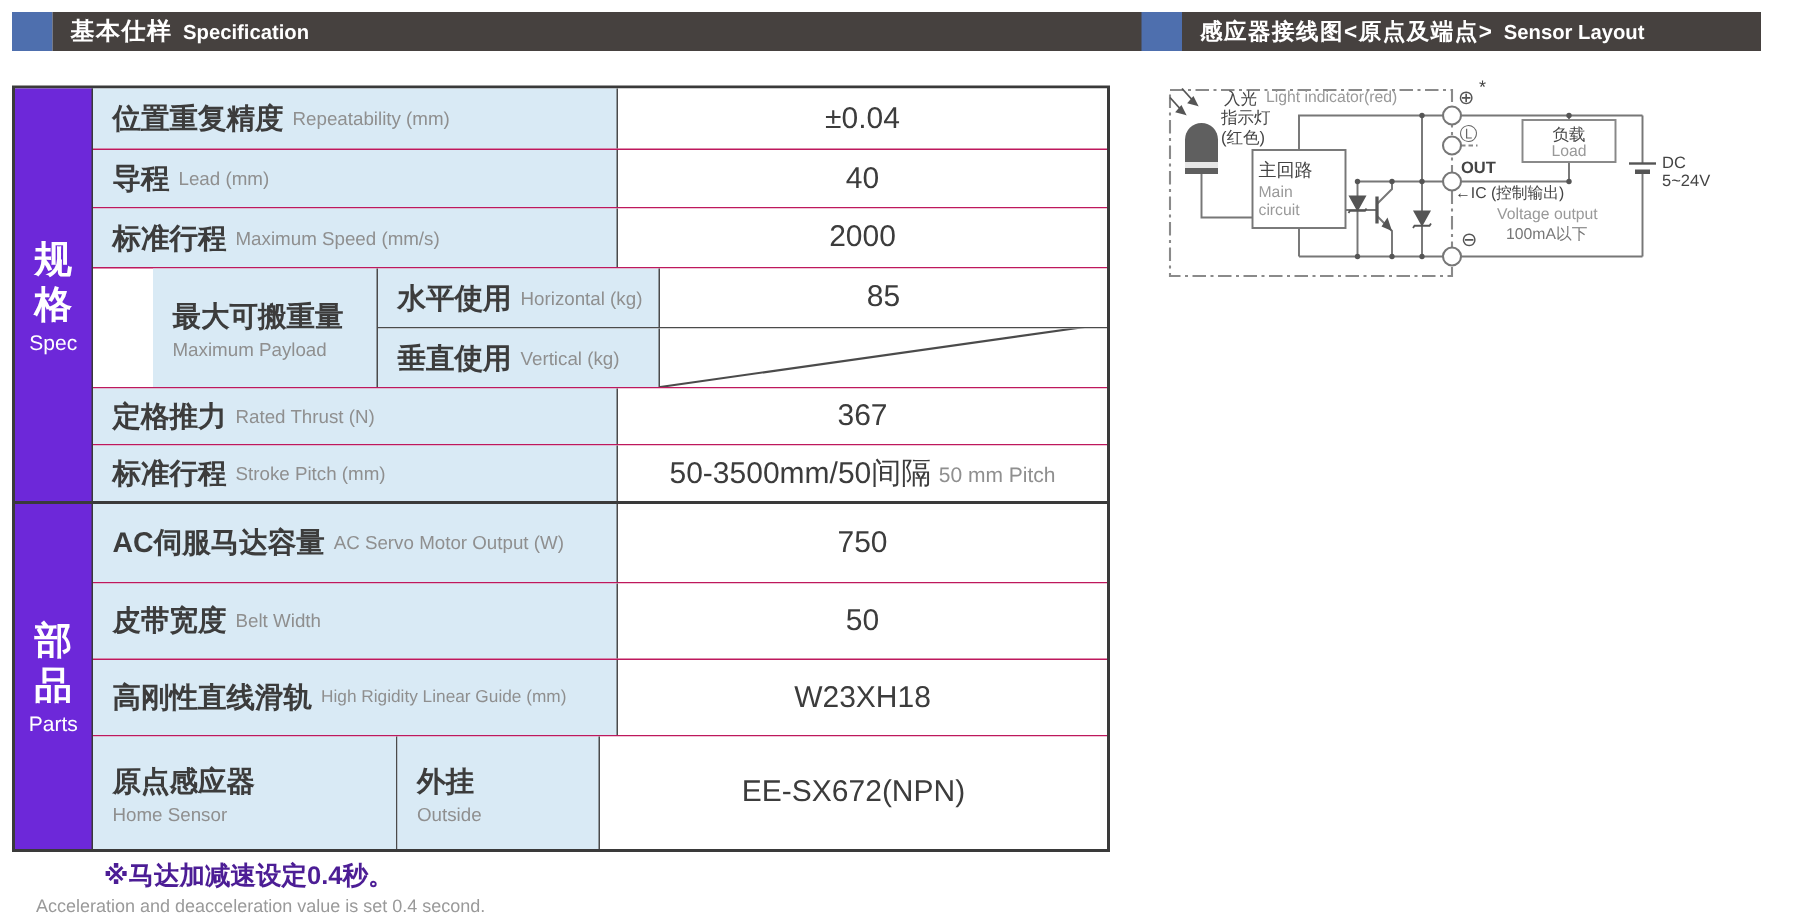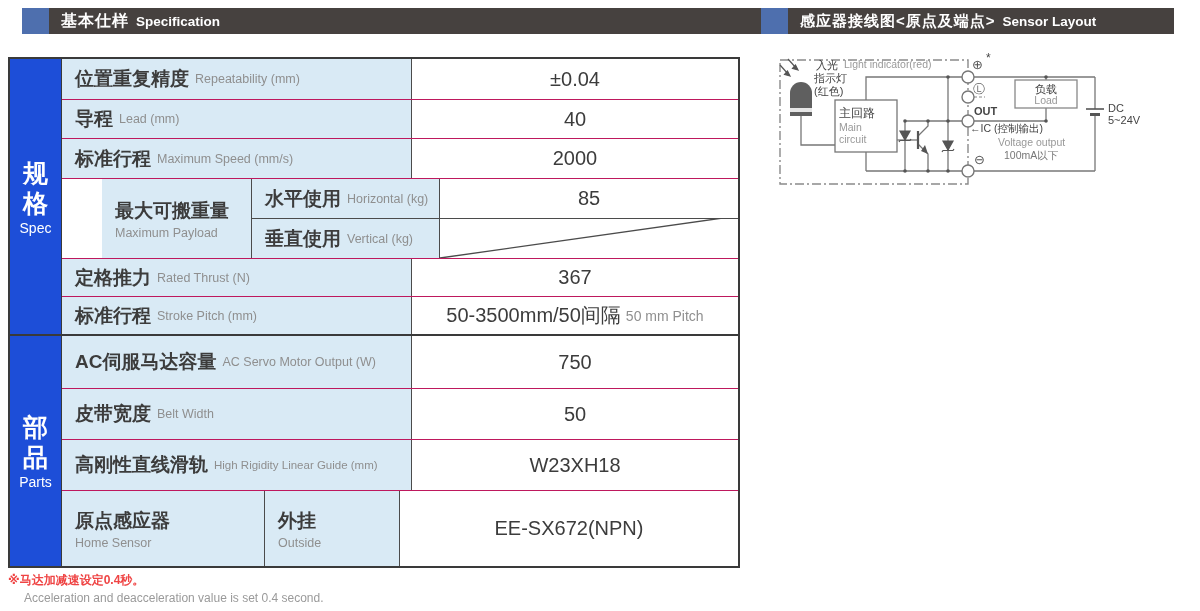--- a/index.html
+++ b/index.html
@@ -5,28 +5,28 @@
   * { box-sizing: border-box; margin: 0; padding: 0; }
   body { font-family: "Liberation Sans", "DejaVu Sans", sans-serif; background: #fff; }
   .page { position: relative; width: 1200px; height: 611px; background: #fff; overflow: hidden; }
 
   
   .hdr { position: absolute; top: 8px; height: 26px; display: flex; }
   .hdr-sq { width: 27px; height: 26px; background: #4e6fae; }
   .hdr-bar { background: #46413f; color: #fff; display: flex; align-items: center; padding: 0 12px; flex: 1; white-space: nowrap; }
   .hdr-zh { font-size: 16px; font-weight: 700; letter-spacing: 1px; }
   .hdr-en { font-size: 13.5px; margin-left: 7px; font-weight: 600; }
-  .hdr-left  { left: 22px;   width: 757px; }
+  .hdr-left  { left: 8px;   width: 757px; }
   .hdr-right { left: 761px; width: 413px; }
 
   
   .spec-table { position: absolute; left: 8px; top: 57px; width: 732px; border: 2px solid #3a3a3a; background: #fff; }
   .section { display: flex; }
   .section + .section { border-top: 2px solid #3a3a3a; }
-  .side { width: 52px; background: #1d4ed8; color: #fff; display: flex; flex-direction: column; align-items: center; justify-content: center; border-right: 1px solid #3a3a3a; }
+  .side { width: 52px; background: #6d28d9; color: #fff; display: flex; flex-direction: column; align-items: center; justify-content: center; border-right: 1px solid #3a3a3a; }
   .side-zh { font-size: 25px; font-weight: 700; width: 1.1em; line-height: 1.2; word-break: break-all; text-align: center; }
   .side-en { font-size: 14px; margin-top: 2px; }
   .rows { flex: 1; display: flex; flex-direction: column; }
   .row { display: flex; }
   .row + .row { border-top: 1px solid #be185d; }
   .cell { display: flex; }
   .label { background: #d9eaf5; align-items: center; padding-left: 13px; gap: 6px; border-right: 1px solid #4b4b4b; white-space: nowrap; overflow: hidden; }
   .label .zh { font-size: 19px; font-weight: 700; color: #3c3c3c; }
   .label .en { font-size: 12.5px; color: #8f8f8f; }
   .label.stack { flex-direction: column; align-items: flex-start; justify-content: center; gap: 2px; }
@@ -34,21 +34,21 @@
   .value { flex: 1; align-items: center; justify-content: center; background: #fff; font-size: 20px; color: #3c3c3c; }
   .value .v-en { font-size: 14px; color: #8f8f8f; margin-left: 5px; }
   .subcol { flex: 1; display: flex; flex-direction: column; }
   .subrow { display: flex; flex: 1; }
   .subrow + .subrow { border-top: 1px solid #4b4b4b; }
   .na-cell { position: relative; padding: 0; }
   .na-cell svg { position: absolute; inset: 0; width: 100%; height: 100%; }
 
   
   .footnote { position: absolute; left: 8px; top: 572px; }
-  .fn-zh { color: #ef4444; font-size: 12px; font-weight: 700; }
+  .fn-zh { color: #4c1d95; font-size: 17px; font-weight: 700; text-align: center; }
   .fn-en { color: #9a9a9a; font-size: 12px; margin-top: 2px; padding-left: 16px; }
 
   
   .diagram { position: absolute; left: 778px; top: 52px; width: 420px; height: 142px; }
   .diagram svg { width: 100%; height: 100%; }
   .diagram text { font-family: "Liberation Sans", "DejaVu Sans", sans-serif; }
 </style>
 </head>
 <body>
 

